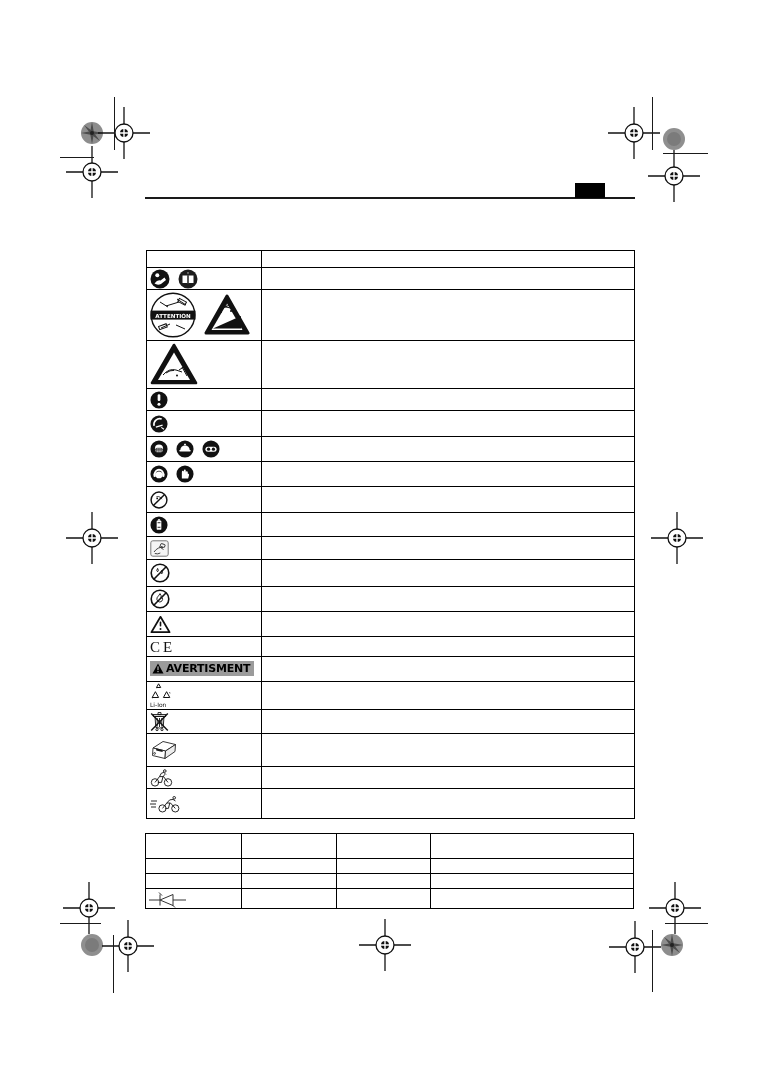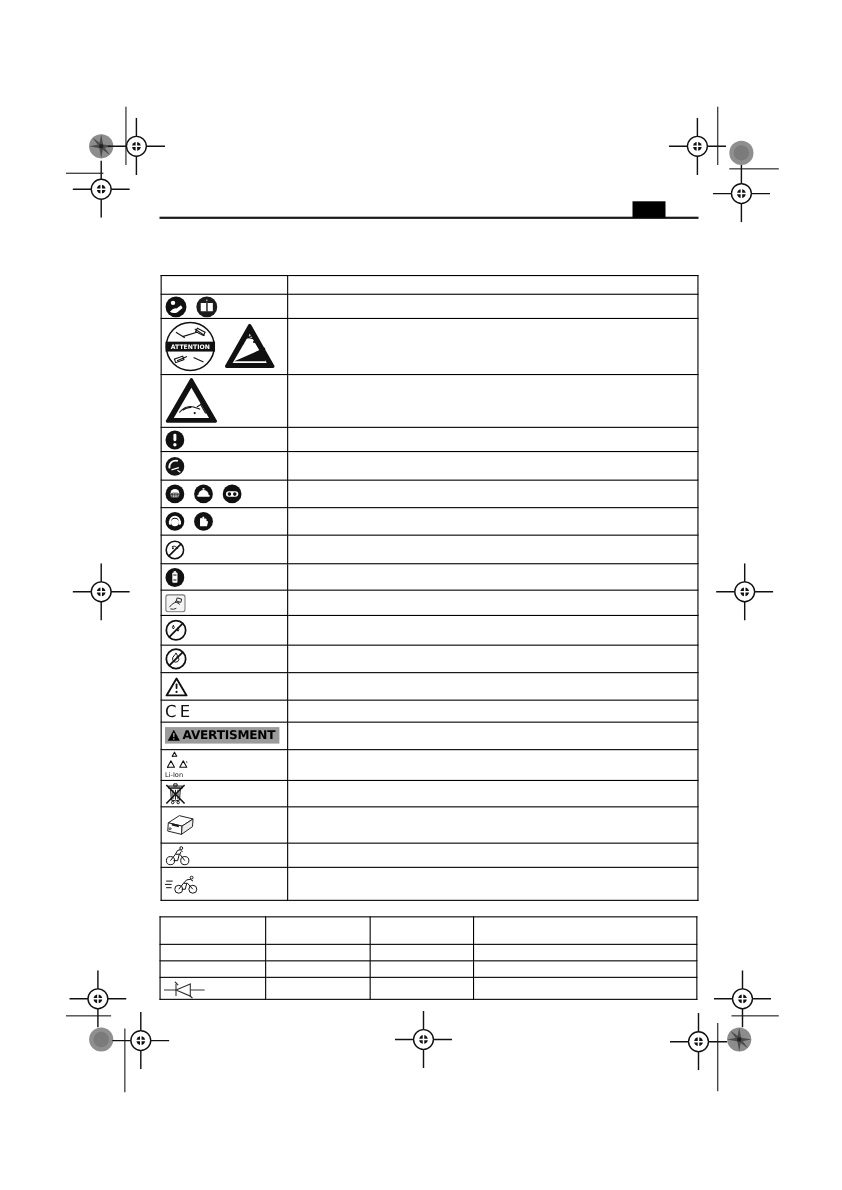--- a/index.html
+++ b/index.html
@@ -11,21 +11,21 @@
   .header-tab{position:absolute;left:575px;top:183px;width:30px;height:15px;background:#000;}
   
   .reg{position:absolute;width:52px;height:52px;margin-left:-26px;margin-top:-26px;}
   .patch{position:absolute;width:24px;height:24px;margin-left:-12px;margin-top:-12px;}
   
   table.sym{position:absolute;left:146px;top:250px;width:489px;border-collapse:collapse;table-layout:fixed;}
   table.sym td{border:1px solid #000;padding:0 0 0 3px;vertical-align:middle;overflow:hidden;}
   table.sym{border:1.6px solid #000;}
   td.icn{width:111px;}
   .ic{display:inline-block;vertical-align:middle;margin-right:3px;line-height:0;}
-  .ce{font-size:15px;font-weight:500;letter-spacing:3px;color:#111;}
+  .ce{font-size:15px;font-weight:500;letter-spacing:3px;color:#111;font-family:Liberation Serif, serif;}
   .badge{display:inline-flex;align-items:center;gap:2px;background:#9b9b9b;
          padding:1px 4px 1px 2px;height:13px;}
   .badge b{font-size:11px;font-weight:800;letter-spacing:-0.2px;color:#000;}
   .liion{font-size:6px;color:#111;line-height:1;display:block;margin-top:-1px;}
   
   table.spec{position:absolute;left:145px;top:833px;width:489px;border-collapse:collapse;table-layout:fixed;}
   table.spec td{border:1px solid #000;padding:0 0 0 3px;vertical-align:middle;overflow:hidden;}
   table.spec{border:1.4px solid #000;}
 </style>
 </head>

